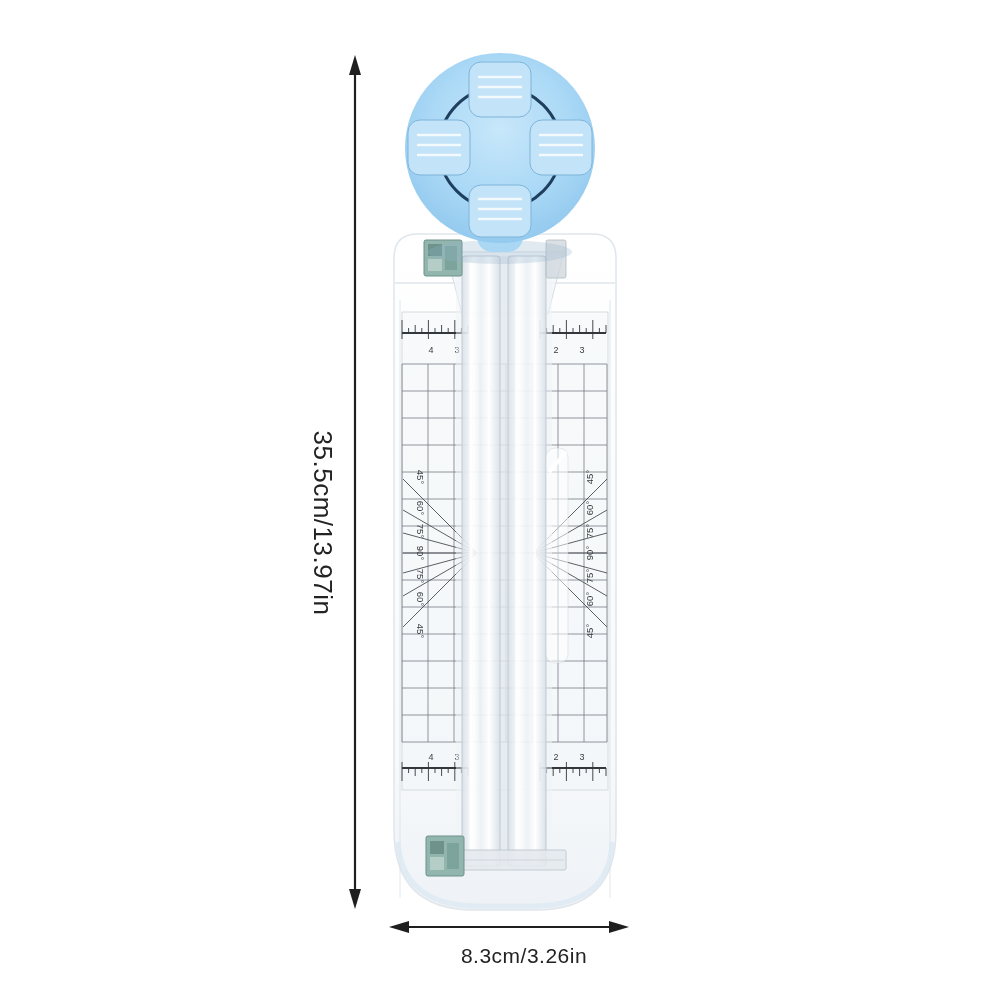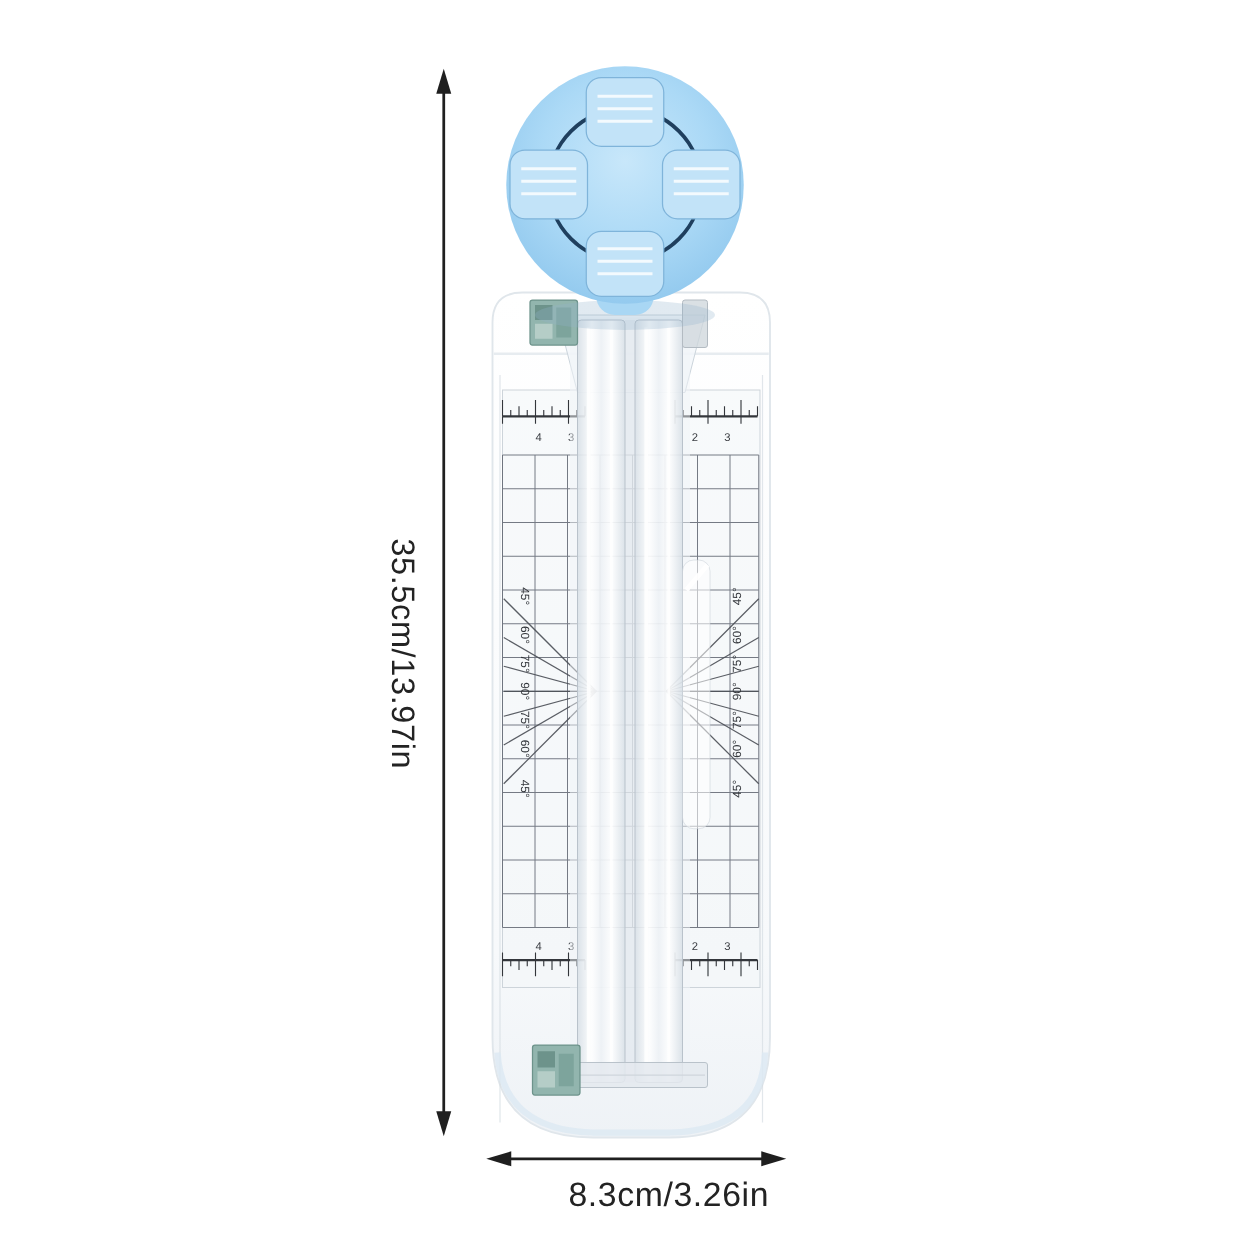--- a/index.html
+++ b/index.html
@@ -16,22 +16,22 @@
     color:#232323;
     white-space:nowrap;
     letter-spacing:0.5px;
   }
   .dim-label.height{
     left:322px;top:523px;
     font-size:26px;
     transform:translate(-50%,-50%) rotate(90deg);
   }
   .dim-label.width{
-    left:535px;top:956px;
-    font-size:27px;
+    left:524px;top:956px;
+    font-size:21px;
     transform:translate(-50%,-50%);
   }
 </style>
 </head>
 <body>
 
 <div class="canvas">
 
 <svg width="1000" height="1000" viewBox="0 0 1000 1000">
   <defs>

